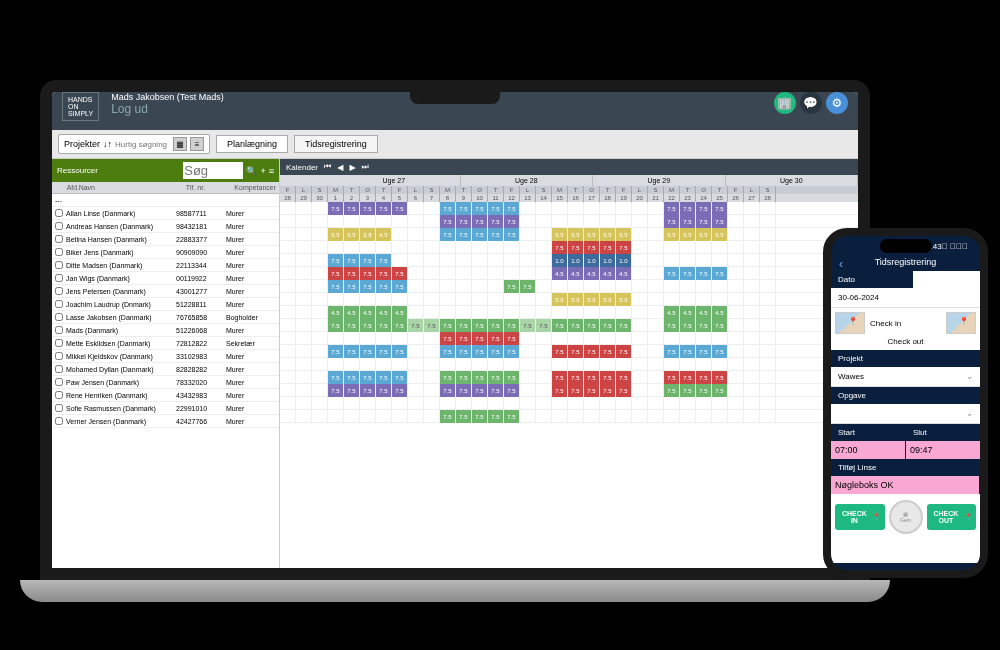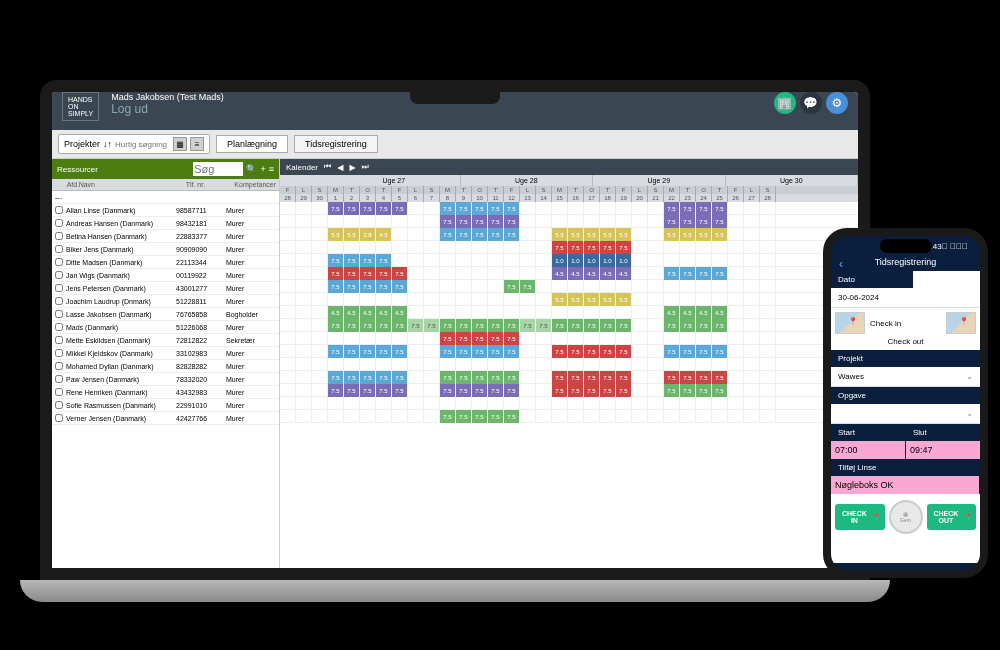--- a/index.html
+++ b/index.html
@@ -19,21 +19,21 @@
 .ti-blue{background:#4a90d9}
 .tabbar{background:#e8e8e8;padding:4px 6px;display:flex;gap:6px;font-size:9px;align-items:center;border-bottom:1px solid #ccc}
 .tab-group{display:flex;align-items:center;gap:3px;background:#fff;border:1px solid #aaa;border-radius:2px;padding:2px 5px}
 .tab-group input{border:none;width:55px;font-size:8px;outline:none}
 .vbtn{width:14px;height:14px;background:#d0d0d0;border:1px solid #999;display:inline-flex;align-items:center;justify-content:center;font-size:8px}
 .tab{background:#fff;border:1px solid #aaa;padding:3px 10px;cursor:pointer}
 .tab.active{background:#f5f5f5}
 .content{display:flex;height:calc(100% - 66px);font-size:7px}
 .leftpanel{width:228px;border-right:1px solid #ccc;display:flex;flex-direction:column}
 .panel-hdr{background:#4d7c0f;color:#fff;padding:3px 5px;display:flex;align-items:center;font-size:8px}
-.panel-hdr input{width:50px;font-size:11px;border:none;padding:1px;margin-left:auto}
+.panel-hdr input{width:60px;font-size:13px;border:none;padding:1px;margin-left:auto}
 .hbtn{color:#fff;margin-left:3px;font-size:9px;cursor:pointer}
 .colhdr{background:#d8dce0;display:flex;padding:2px 3px;font-size:7px;color:#555;border-bottom:1px solid #bbb}
 .c-chk{width:12px}
 .c-name{width:110px}
 .c-tlf{width:50px}
 .c-komp{flex:1}
 .rrow{display:flex;padding:1px 3px;border-bottom:1px solid #eee;align-items:center;height:13px}
 .rrow input[type=checkbox]{width:8px;height:8px;margin-right:3px}
 .rightpanel{flex:1;overflow-x:auto}
 .cal-hdr{background:#3a4652;color:#fff;padding:3px 6px;display:flex;align-items:center;gap:6px;font-size:8px}

